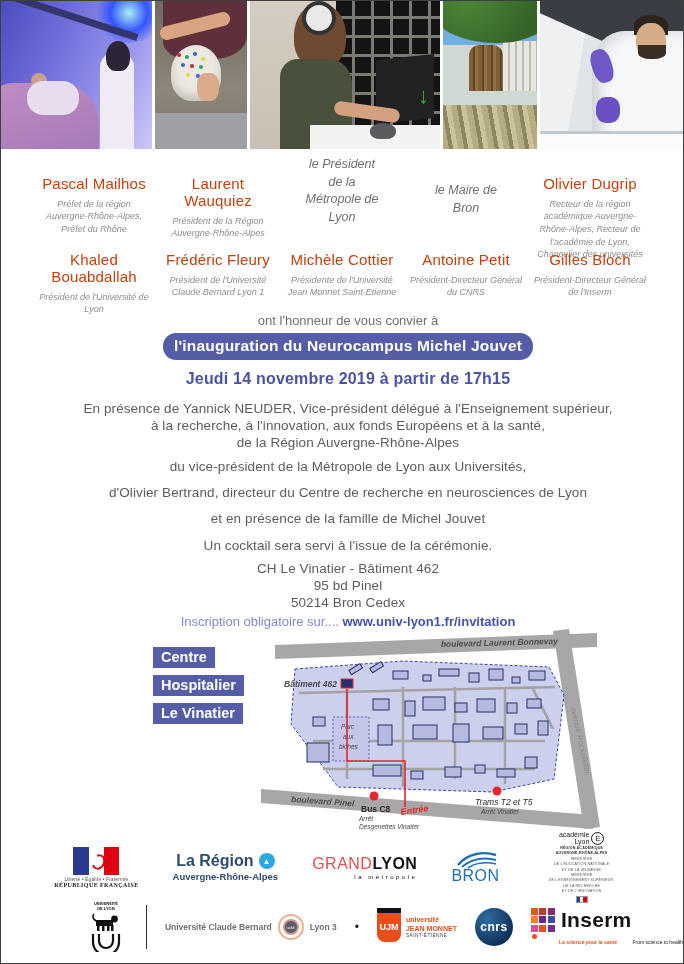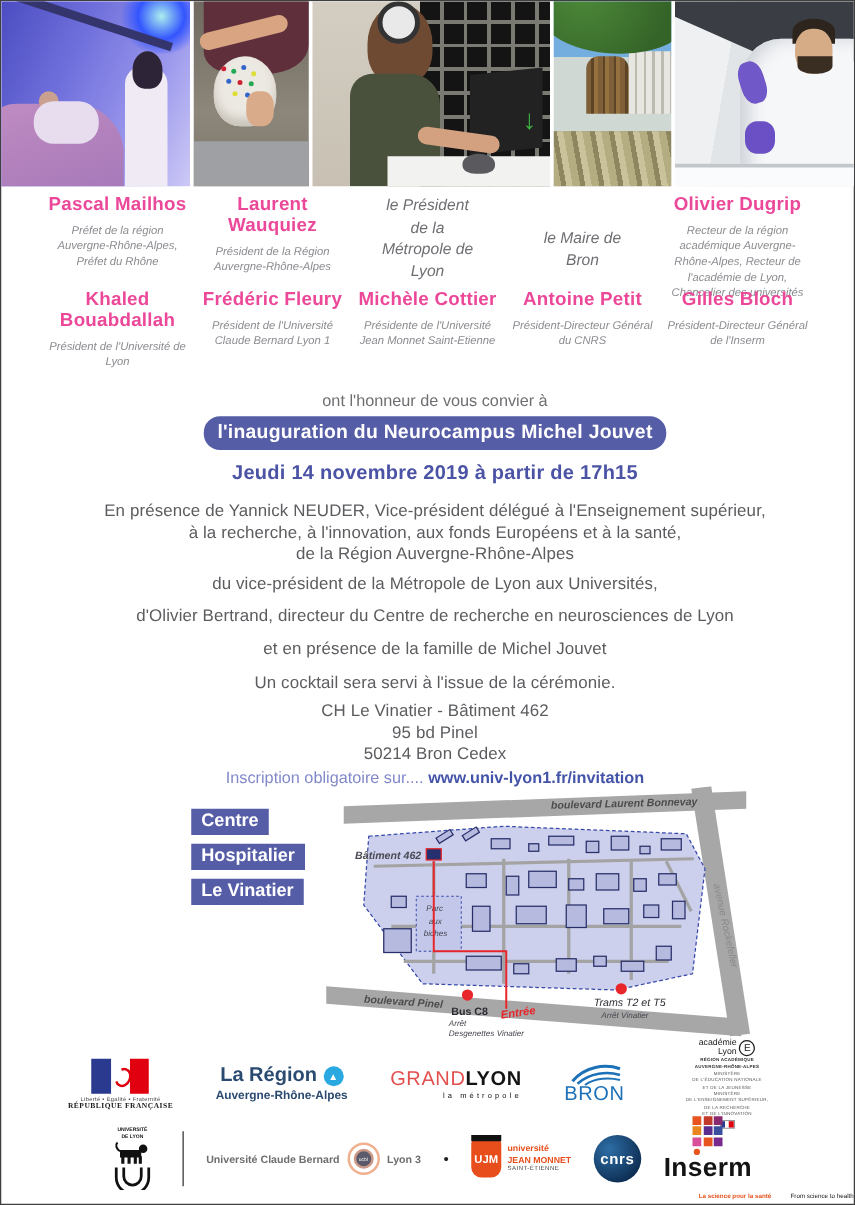--- a/index.html
+++ b/index.html
@@ -58,21 +58,21 @@
     box-shadow:inset 8px 0 14px #cfd3d8; }
   .ph5 .head5 { position:absolute; top:22px; right:18px; width:30px; height:36px; border-radius:45%; background:#d6ac87; }
   .ph5 .hair5 { position:absolute; top:14px; right:16px; width:34px; height:20px; border-radius:50% 50% 0 0; background:#2c241d; }
   .ph5 .beard { position:absolute; top:44px; right:18px; width:28px; height:14px; border-radius:0 0 45% 45%; background:#3a2d22; }
   .ph5 .glove1 { position:absolute; top:48px; left:52px; width:20px; height:34px; border-radius:40%; background:#7158c8; transform:rotate(-18deg); }
   .ph5 .glove2 { position:absolute; top:96px; left:56px; width:24px; height:26px; border-radius:40%; background:#6a50c4; }
   .ph5 .bench { position:absolute; bottom:0; left:0; width:144px; height:18px; background:#fafbfc; border-top:3px solid #c2c7cc; }
   
   .dign-row { position:absolute; left:34px; right:34px; display:grid; grid-template-columns:repeat(5,1fr); column-gap:6px; text-align:center; }
   .dr1 { top:155px; }  .dr2 { top:231px; }
-  .dign-name { font-weight:bold; font-size:15px; line-height:1.12; color:#ec4899; letter-spacing:.2px; }
+  .dign-name { font-weight:normal; font-size:15px; line-height:1.12; color:#c2410c; letter-spacing:.2px;margin-top:20px; }
   .dign-title { font-size:9px; font-style:italic; color:#8b8c90; line-height:1.4; margin-top:5px; padding:0 2px; }
   .dign-role { font-size:12.5px; font-style:italic; color:#6e6f73; line-height:1.4; }
   .role-metropole { padding:0 18px; }
   .role-maire { margin-top:26px; padding:0 20px; }
   
   .center-line { position:absolute; left:12px; right:0; text-align:center; }
   .honor { top:312px; font-size:13px; color:#6e6f73; }
   .badge-wrap { top:332px; }
   .event-badge { display:inline-block; background:#565da7; color:#fff; font-weight:bold; font-size:15.5px; padding:4px 11px 5px; letter-spacing:.2px;border-radius:13px; }
   .date { top:369px; color:#4b53a5; font-weight:bold; font-size:16px; letter-spacing:.2px; }
@@ -129,21 +129,21 @@
   .dot-sep { font-size:12px; color:#222; }
   .ujm { display:flex; align-items:center; gap:5px; }
   .ujm-shield { position:relative; width:24px; height:30px; background:#e84e1b; border-radius:3px 3px 8px 8px; display:flex; align-items:center; justify-content:center; }
   .ujm-shield:before { content:""; position:absolute; top:-4px; left:0; width:24px; height:5px; background:#111; }
   .ujm-mono { color:#fff; font-weight:bold; font-size:9px; }
   .ujm-l1 { color:#e84e1b; font-size:7px; font-weight:bold; line-height:1.15; }
   .ujm-l3 { color:#444; font-size:4.8px; letter-spacing:.4px; }
   .cnrs { width:38px; height:38px; border-radius:50%; background:radial-gradient(circle at 32% 30%,#2d6ea5,#0e2f55 75%); display:flex; align-items:center; justify-content:center; }
   .cnrs span { color:#fff; font-weight:bold; font-size:12px; letter-spacing:.5px; }
   .inserm { display:flex; flex-direction:column; align-items:flex-start; }
-  .inserm-top { display:flex; align-items:center; gap:6px;flex-direction:column; }
+  .inserm-top { display:flex; align-items:center; gap:6px; }
   .mosaic { position:relative; width:24px; height:24px; display:grid; grid-template-columns:repeat(3,1fr); grid-template-rows:repeat(3,1fr); gap:1.5px; }
   .mosaic i:nth-child(1){background:#e8541f;} .mosaic i:nth-child(2){background:#c13a2a;} .mosaic i:nth-child(3){background:#8a2a6e;}
   .mosaic i:nth-child(4){background:#e8871f;} .mosaic i:nth-child(5){background:#5b2d8e;} .mosaic i:nth-child(6){background:#3a4fa0;}
   .mosaic i:nth-child(7){background:#d94f9a;} .mosaic i:nth-child(8){background:#e8541f;} .mosaic i:nth-child(9){background:#7a2a8e;}
   .mosaic:after { content:""; position:absolute; left:1px; bottom:-7px; width:5px; height:5px; border-radius:50%; background:#e8541f; }
   .inserm-name { font-size:21px; font-weight:bold; color:#141414; letter-spacing:.3px; }
   .inserm-tag { margin-top:7px; font-size:5px; line-height:1.5; margin-left:28px; }
   .tag-fr { color:#e8541f; font-weight:bold; } .tag-en { color:#141414; margin-left:14px; }
 </style>
 </head>

